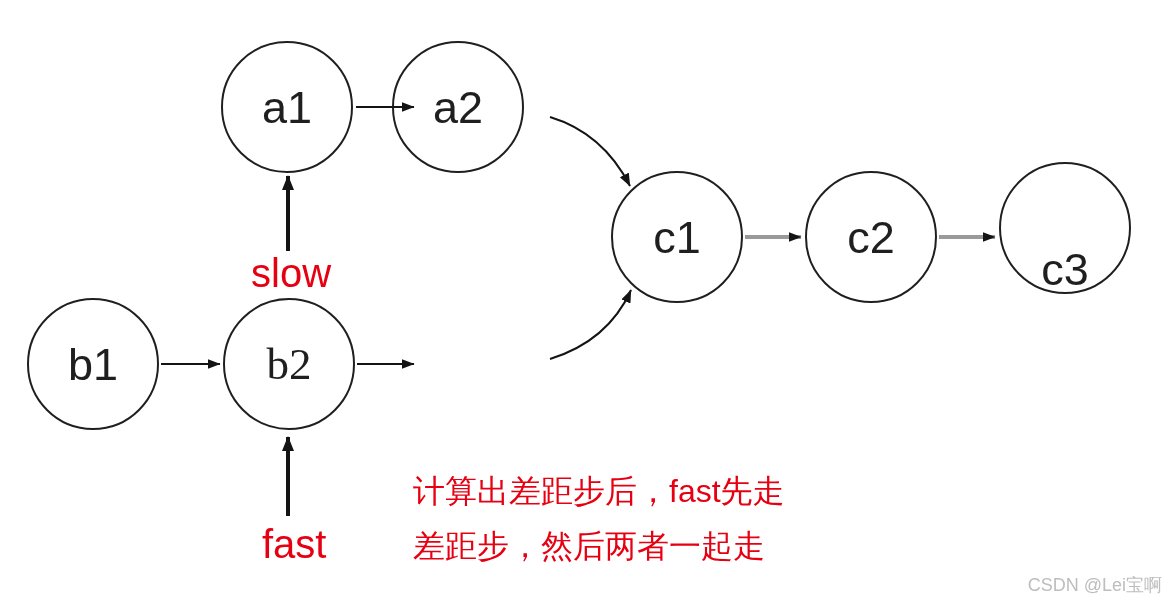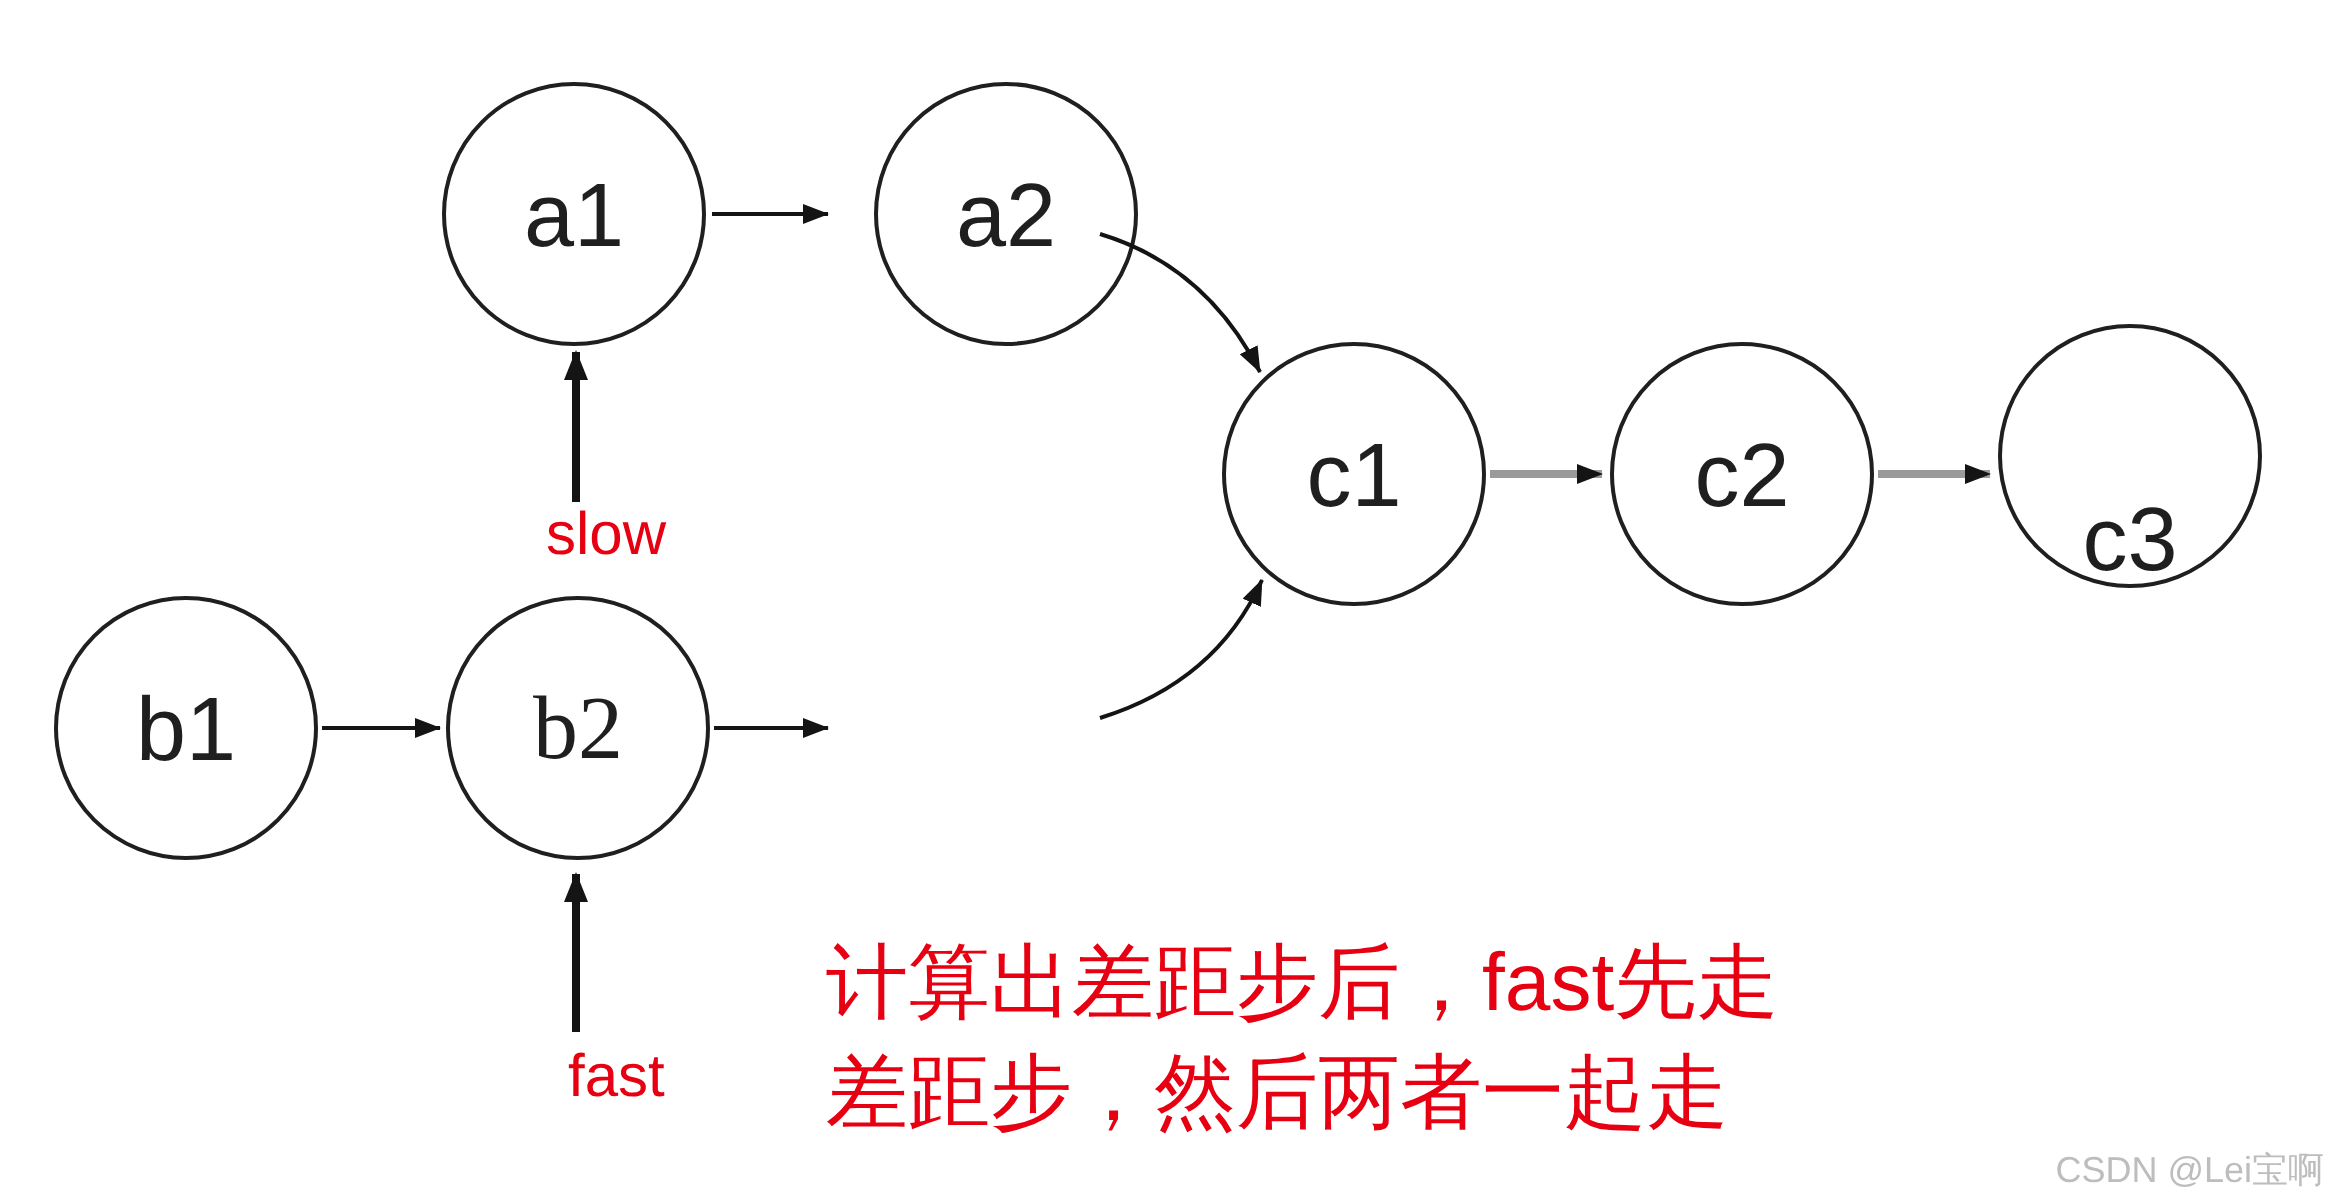--- a/index.html
+++ b/index.html
@@ -10,41 +10,40 @@
   }
   .stage{position:absolute;inset:0;}
   
   .node{
     position:absolute;width:132px;height:132px;box-sizing:border-box;
     border:2px solid #1f1f1f;border-radius:50%;background:#ffffff;
     display:flex;align-items:center;justify-content:center;
     font-size:45px;color:#1f1f1f;line-height:1;
   }
   .n-a1{left:221px;top:41px;}
-  .n-a2{left:437px;top:41px;}
+  .n-a2{left:392px;top:41px;}
   .n-b1{left:27px;top:298px;align-items:center;}
   .n-b2{left:223px;top:298px;font-family:Liberation Serif, serif;}
   .n-b3{left:417px;top:298px;}
   .n-c1{left:611px;top:171px;align-items:center;}
   .n-c2{left:805px;top:171px;}
   .n-c3{left:999px;top:162px;align-items:flex-end;}
   
   svg.arrows{position:absolute;left:0;top:0;pointer-events:none;}
   
   .ptr-label{
-    position:absolute;color:#e60012;font-size:30px;line-height:1.1;
+    position:absolute;color:#e60012;font-size:40px;line-height:1.1;
     font-family:"Liberation Sans","DejaVu Sans",sans-serif;
-    margin-left:22px;
   }
   .lbl-slow{left:251px;top:251px;}
   .lbl-fast{left:262px;top:522px;}
   
   .annotation{
     position:absolute;left:413px;top:464px;color:#e60012;
-    font-size:41px;line-height:55px;white-space:nowrap;
+    font-size:32px;line-height:55px;white-space:nowrap;
   }
   
   .watermark{
     position:absolute;right:13px;top:576px;color:#bdbdbd;
     font-size:18px;line-height:1;
   }
 </style>
 </head>
 <body>
 

